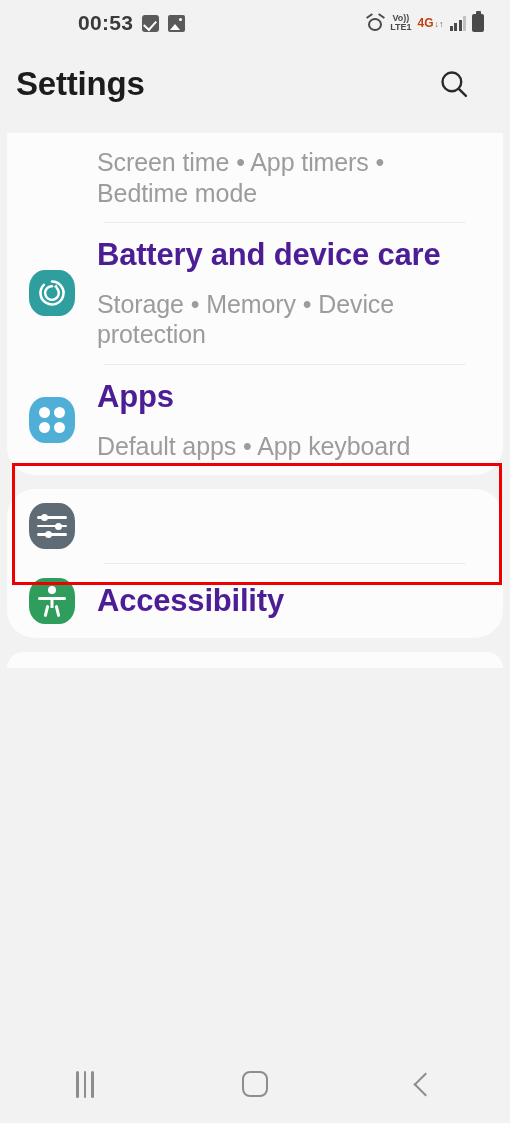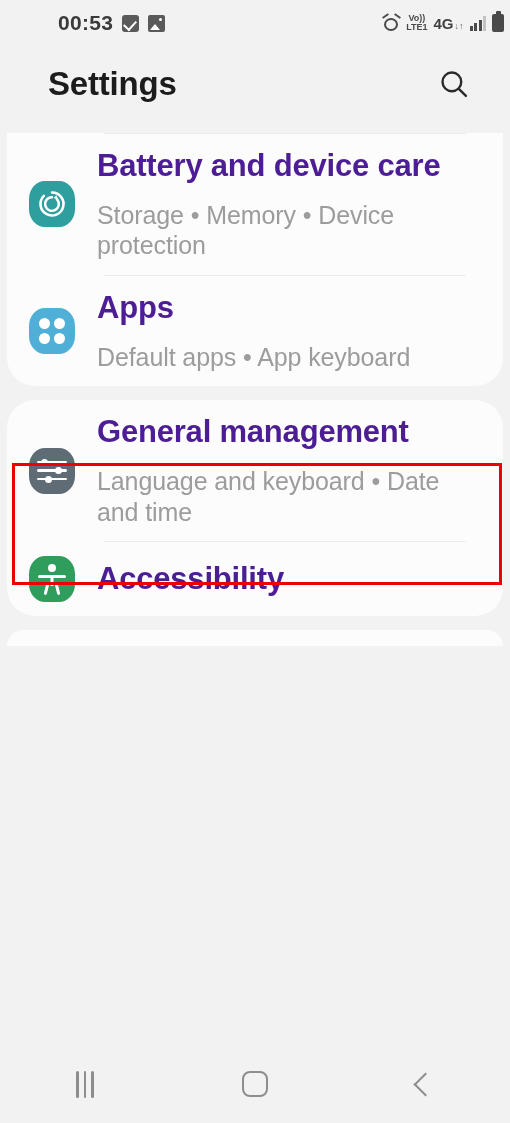--- a/index.html
+++ b/index.html
@@ -9,21 +9,21 @@
     font-family:"Liberation Sans", sans-serif;
     -webkit-font-smoothing:antialiased;
     position:relative;
     overflow:hidden;
   }
 
   
   .statusbar{
     height:46px; width:100%;
     display:flex; align-items:center;
-    padding:0 6px;
+    padding:0 26px;
     color:#3b3b3b;
   }
   .sb-left{ display:flex; align-items:center; gap:9px; margin-left:52px; }
   .sb-time{ font-size:21px; font-weight:700; letter-spacing:.3px; color:#3a3a3a;}
   .sb-right{ margin-left:auto; display:flex; align-items:center; gap:6px; }
   .ic{ display:inline-block; }
   .ic-check{ width:17px;height:17px;background:#5a5a5a;border-radius:3px;position:relative;}
   .ic-check:after{
     content:""; position:absolute; left:4px; top:3px; width:6px;height:10px;
     border:2px solid #fff; border-top:0; border-left:0; transform:rotate(42deg);
@@ -32,33 +32,33 @@
   .ic-photo:before{content:"";position:absolute;left:2px;top:9px;width:0;height:0;
     border-left:5px solid transparent;border-right:5px solid transparent;border-bottom:6px solid #fff;}
   .ic-photo:after{content:"";position:absolute;right:3px;top:3px;width:3px;height:3px;background:#fff;border-radius:50%;}
   .ic-alarm{ position:relative; width:17px;height:17px;}
   .ic-alarm .bell{position:absolute;left:1px;top:3px;width:14px;height:13px;border:2px solid #4a4a4a;border-radius:50%;}
   .ic-alarm .l1,.ic-alarm .l2{position:absolute;top:0;width:7px;height:2px;background:#4a4a4a;}
   .ic-alarm .l1{left:-1px;transform:rotate(-35deg);}
   .ic-alarm .l2{right:-1px;transform:rotate(35deg);}
   .volte{ display:flex;flex-direction:column;align-items:center;line-height:1.0;font-size:9px;font-weight:700;color:#4a4a4a;}
   .net{ display:flex;align-items:flex-end;gap:1px;}
-  .net .g{font-size:15px;font-weight:700;color:#404040;line-height:1;}
+  .net .g{font-size:12px;font-weight:700;color:#c2410c;line-height:1;}
   .net .ar{font-size:9px;color:#6a6a6a;line-height:1;}
   .bars{ display:flex;align-items:flex-end;gap:1.5px;height:15px;}
   .bars i{ display:block;width:3px;background:#4a4a4a;}
   .bars i:nth-child(1){height:5px;}
   .bars i:nth-child(2){height:8px;}
   .bars i:nth-child(3){height:11px;}
   .bars i:nth-child(4){height:15px;background:#c2c2c2;}
   .batt{ width:12px;height:18px;background:#4a4a4a;border-radius:2px;position:relative;}
   .batt:before{content:"";position:absolute;left:3.5px;top:-3px;width:5px;height:3px;background:#4a4a4a;border-radius:1px 1px 0 0;}
 
   
-  .appbar{ height:76px; display:flex; align-items:center; padding:0 30px 0 48px; }
+  .appbar{ height:76px; display:flex; align-items:center; padding:0 30px 0 16px; }
   .appbar h1{ font-size:33px; font-weight:700; color:#1c1c1c; letter-spacing:-.2px; }
   .search-btn{ margin-left:auto; width:52px;height:52px; display:flex;align-items:center;justify-content:center; cursor:pointer;}
 
   
   .content{ position:absolute; left:0; right:0; top:122px; bottom:78px; overflow:hidden; }
 
   .card{
     background:#fcfcfc;
     margin:0 7px 14px 7px;
     border-radius:28px;
@@ -167,20 +167,28 @@
       <circle cx="10.5" cy="10.5" r="6.6" fill="none" stroke="#2a2a2a" stroke-width="1.7"></circle>
       <line x1="15.4" y1="15.4" x2="20.4" y2="20.4" stroke="#2a2a2a" stroke-width="1.7" stroke-linecap="round"></line>
     </svg>
   </div>
 </div>
 
 <div class="content">
 
   <div class="card clipped-top">
 
+    <div class="row no-title">
+      <div class="row-inner">
+        <div class="row-icon"></div>
+        <div class="row-text">
+          <div class="row-sub">Screen time • App timers • Bedtime mode</div>
+        </div>
+      </div>
+    </div>
     <div class="divider"></div>
 
     <div class="row">
       <div class="row-inner">
         <div class="row-icon">
           <div class="sq teal battery-care">
             <svg width="46" height="46" viewBox="0 0 46 46">
               <path d="M23 11.5 a11.5 11.5 0 1 1 -8.13 3.37" fill="none" stroke="#ffffff" stroke-width="2.6" stroke-linecap="round"></path>
               <path d="M23 16.2 a6.8 6.8 0 1 0 4.8 2.0" fill="none" stroke="#ffffff" stroke-width="2.4" stroke-linecap="round"></path>
               <path d="M27.4 14.2 l1.9 4.5 l-4.6 -1.7 z" fill="#ffffff"></path>
@@ -221,24 +229,20 @@
         <div class="row-icon">
           <div class="sq slate sliders">
             <b></b>
               <b></b>
               <b></b>
               <u></u>
               <u></u>
               <u></u>
           </div>
         </div>
-        <div class="row-text">
-          <div class="row-title">General management</div>
-          <div class="row-sub">Language and keyboard • Date and time</div>
-        </div>
       </div>
     </div>
     <div class="divider"></div>
 
     <div class="row">
       <div class="row-inner">
         <div class="row-icon">
           <div class="sq green access">
             <span class="head"></span>
             <span class="arms"></span>

